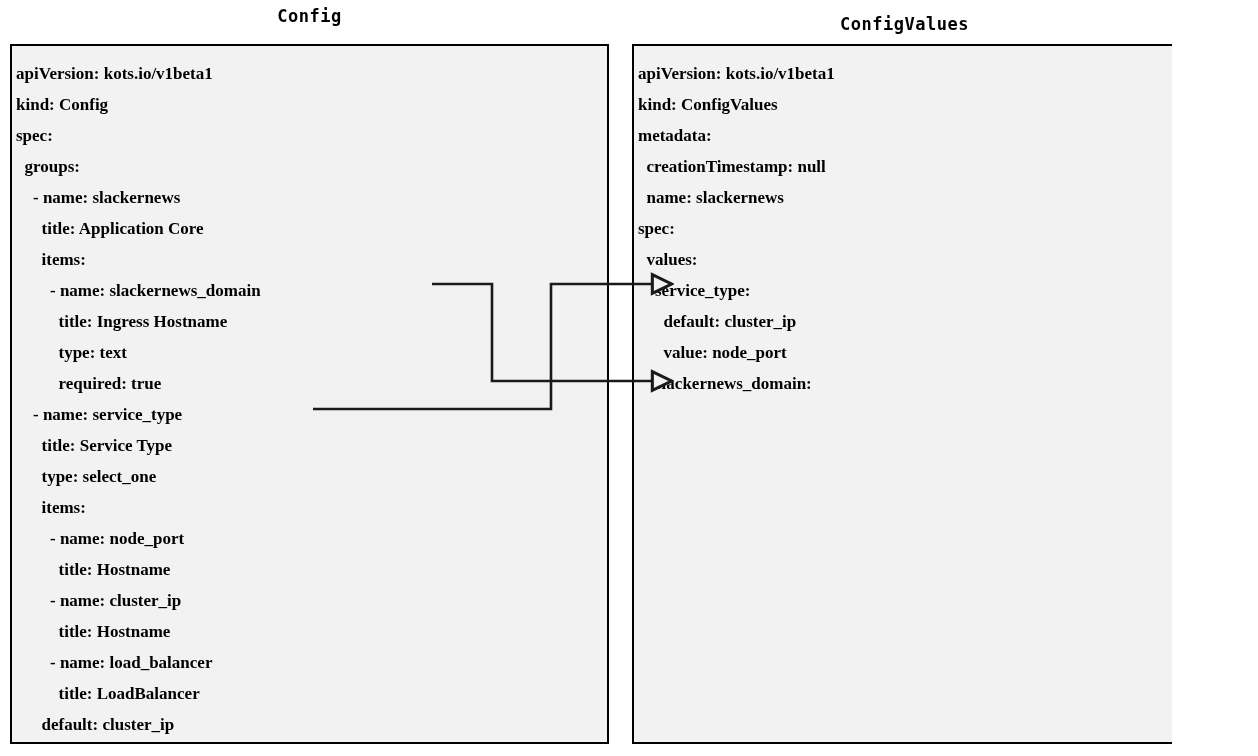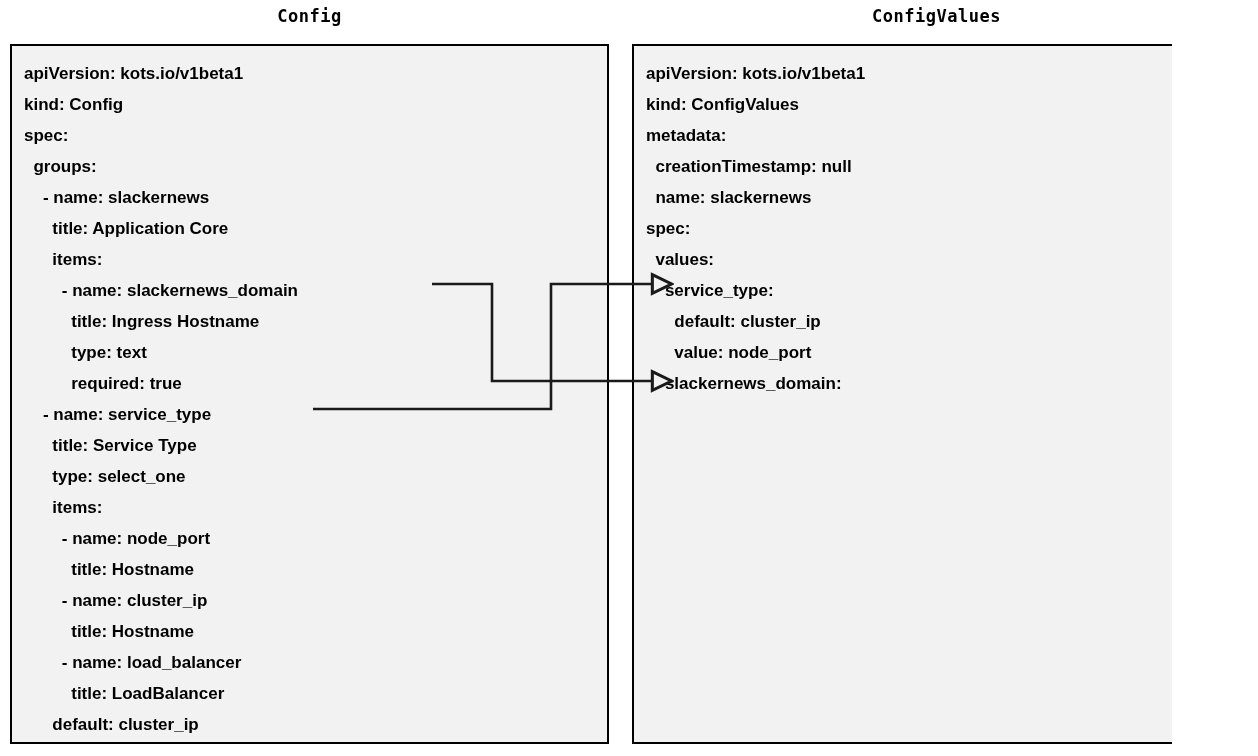--- a/index.html
+++ b/index.html
@@ -26,21 +26,21 @@
     font-family: "DejaVu Sans Mono", "Liberation Mono", monospace;
     font-size: 17px;
     font-weight: bold;
     color: #000000;
     letter-spacing: 0.5px;
     text-align: center;
     white-space: pre;
     user-select: none;
   }
   #title-config  { left: 10px;  width: 599px; }
-  #title-values  { left: 632px; width: 609px; }
+  #title-values  { left: 600px; width: 609px; margin-top: 8px; }
 
   
   .panel {
     position: absolute;
     top: 44px;
     height: 700px;
     background: #f2f2f2;
     border: 2px solid #000000;
     box-sizing: border-box;
   }
@@ -48,28 +48,28 @@
   #panel-values { left: 632px; width: 609px; }
 
   .yaml {
     position: absolute;
     left: 0;
     top: 0;
     padding: 12px 0 0 0;
     margin: 0;
   }
   .yaml-line {
-    font-family: Liberation Sans, sans-serif;
+    font-family: Liberation Serif, serif;
     font-size: 17px;
     font-weight: bold;
     color: #000000;
     height: 31px;
     line-height: 31px;
     white-space: pre;
-    padding-left: 12px;
+    padding-left: 4px;
     user-select: none;
   }
 
   
   #connectors {
     position: absolute;
     left: 0;
     top: 0;
     width: 1258px;
     height: 756px;

